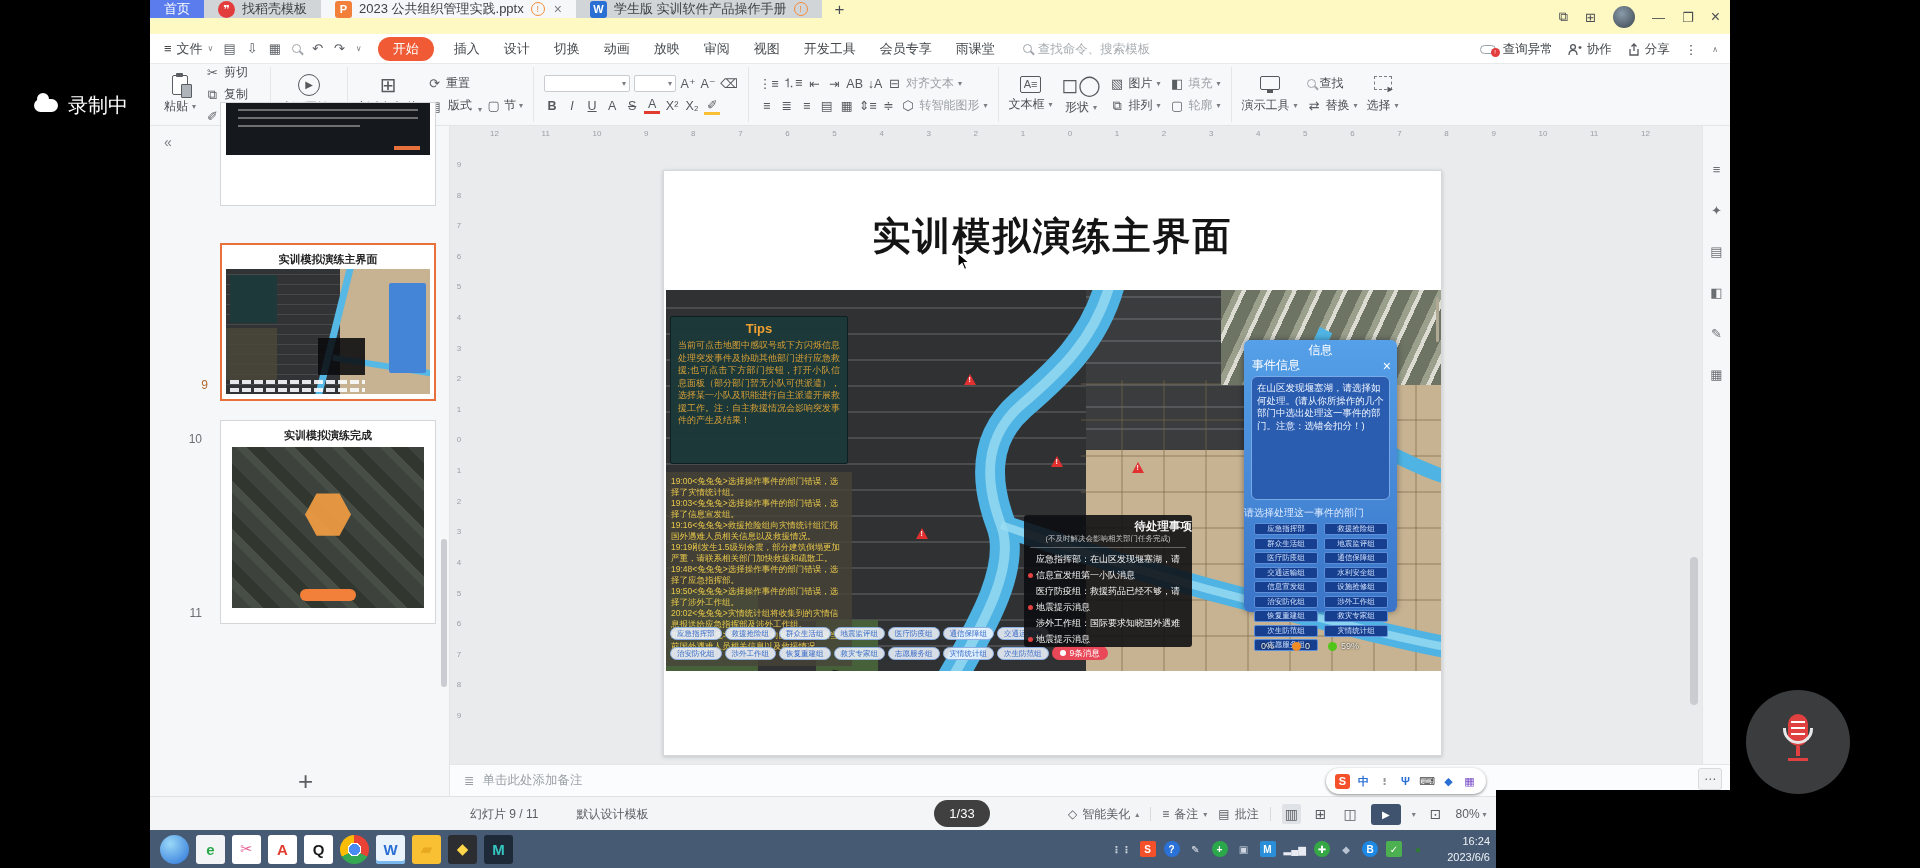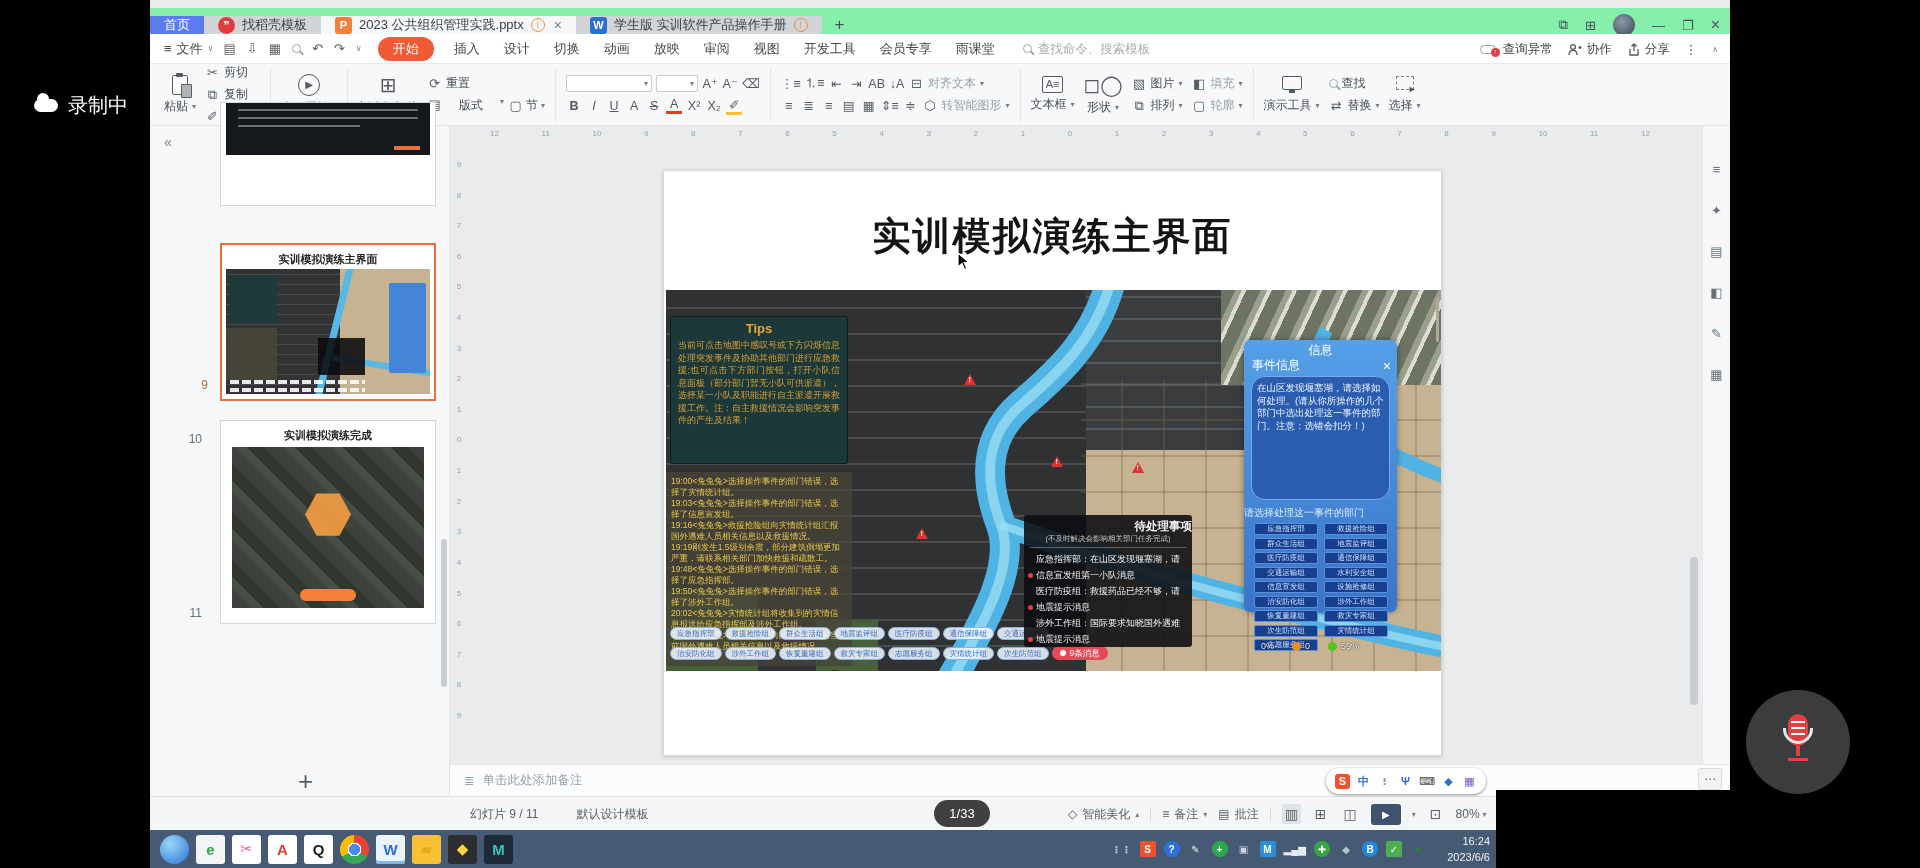--- a/index.html
+++ b/index.html
@@ -1,20 +1,20 @@
 <!DOCTYPE html>
 <html><head>
 <meta charset="utf-8">
 <style>
 *{box-sizing:border-box;margin:0;padding:0}
 body{margin:0;background:#000;font-family:"Liberation Sans","DejaVu Sans",sans-serif}
 #canvas{position:relative;width:1920px;height:868px;overflow:hidden;background:#000}
 #app{position:absolute;left:150px;top:0;width:1580px;height:830px;background:#e9ebed;overflow:hidden}
 
-.tabbar{position:absolute;left:0;top:8px;right:0;height:34px;background:#86efac;display:flex;align-items:center}
+.tabbar{position:absolute;left:0;top:0;right:0;height:34px;background:#fef9c3;display:flex;align-items:flex-start}
 .tab{display:flex;align-items:center;gap:7px;padding:0 14px;font-size:13px;color:#3c4044;white-space:nowrap}
 .tab.home{background:#5a7cec;color:#fff}
 .tab.alt{background:#d2d5d8}
 .tab.doc{background:#f6f7f8}
 .appicon{width:17px;height:17px;border-radius:3px;display:flex;align-items:center;justify-content:center;font-size:11px;font-weight:bold;color:#fff}
 .warn{width:14px;height:14px;border-radius:50%;border:1.5px solid #f08c3c;color:#f08c3c;font-size:9px;display:flex;align-items:center;justify-content:center}
 .tclose{color:#7a7e83;font-size:14px;margin-left:2px}
 .newtab{width:36px;display:flex;align-items:center;justify-content:center;font-size:17px;color:#4a4e52}
 .winctl{position:absolute;right:10px;top:0;height:34px;display:flex;align-items:center;gap:17px;color:#4a4e52;font-size:13px}
 .avatar{width:22px;height:22px;border-radius:50%;background:radial-gradient(circle at 40% 35%,#8a9aa8,#3a4550)}
@@ -117,21 +117,21 @@
 .tips-title{text-align:center;color:#f0a030;font-weight:bold;font-size:13px;margin-top:4px}
 .tips-body{padding:3px 7px;font-size:9px;line-height:12.5px;color:#d8a038;text-align:justify}
 .mlog{position:absolute;left:0;top:182px;width:186px;height:194px;background:rgba(72,68,56,.78);padding:4px 10px 4px 5px;overflow:hidden}
 .mlog p{font-size:8.5px;line-height:11px;color:#e8c84a;margin:0}
 .mlog-scroll{position:absolute;right:2px;top:8px;width:3px;height:44px;background:#b0aa94;border-radius:2px}
 .msend{position:absolute;left:168px;top:378px;width:0;height:0;border-left:9px solid #1a1a1a;border-top:5px solid transparent;border-bottom:5px solid transparent;transform:rotate(-20deg)}
 .event{position:absolute;left:578px;top:50px;width:153px;height:272px;background:linear-gradient(#55a0e8,#3a74c8);border-radius:6px;box-shadow:0 0 6px rgba(0,0,30,.4)}
 .ev-header{text-align:center;color:#fff;font-weight:normal;font-size:12px;margin-top:2px}
 .ev-titlerow{position:absolute;left:8px;right:6px;top:17px;display:flex;justify-content:space-between;align-items:center;color:#fff;font-weight:normal;font-size:12px}
 .ev-close{font-size:14px;line-height:12px}
-.ev-body{position:absolute;left:7px;right:7px;top:36px;height:124px;background:#2a5cb0;border:1px solid #78aae8;border-radius:14px;padding:5px;font-size:9.5px;line-height:12.5px;color:#eef5ff}
+.ev-body{position:absolute;left:7px;right:7px;top:36px;height:124px;background:#2a5cb0;border:1px solid #78aae8;border-radius:6px;padding:5px;font-size:9.5px;line-height:12.5px;color:#eef5ff}
 .ev-prompt{position:absolute;left:0;right:0;top:166px;text-align:left;font-size:10px;color:#dceaff}
 .ev-cols{position:absolute;left:10px;top:183px;right:9px;display:flex;gap:6px}
 .ev-col{display:flex;flex-direction:column;gap:2.5px;flex:1}
 .dept-btn{height:12px;background:#173f8f;border:1px solid #5d8ed8;border-radius:2px;color:#cfe2ff;font-size:7.5px;line-height:10px;text-align:center;white-space:nowrap;overflow:hidden}
 .pending{position:absolute;left:358px;top:225px;width:168px;height:132px;background:rgba(12,12,16,.88);border-radius:3px;z-index:5}
 .pd-title{text-align:right;color:#f5f5f5;font-weight:bold;font-size:11.5px;margin-top:4px}
 .pd-sub{text-align:center;color:#c4c4c4;font-size:7.5px;border-bottom:1px solid rgba(255,255,255,.3);padding-bottom:3px;margin:0 6px}
 .pd-items{padding:3px 4px 0 4px}
 .pending-item{display:flex;align-items:center;gap:3px;height:16px;font-size:9px;color:#f2f2f2;white-space:nowrap;overflow:hidden}
 .pdot{width:5px;height:5px;border-radius:50%;background:#e34040;flex:none}
@@ -320,21 +320,21 @@
             <span class="rrow">
               <span>新建幻灯片</span>
             </span>
           </div>
         <div class="rcol">
           <div class="rrow">
               <span class="ric-s">⟳</span>
               <span>重置</span>
             </div>
           <div class="rrow">
-            <span style="display:flex;align-items:flex-start;gap:17px">
+            <span style="display:flex;align-items:flex-end;gap:6px">
                 <span class="ric-s">▤</span>
                 <span>版式</span>
                 <span class="caret">▾</span>
               </span>
             <span style="display:flex;align-items:center;gap:3px">
                 <span class="ric-s">▢</span>
                 <span>节</span>
                 <span class="caret">▾</span>
               </span>
           </div>

